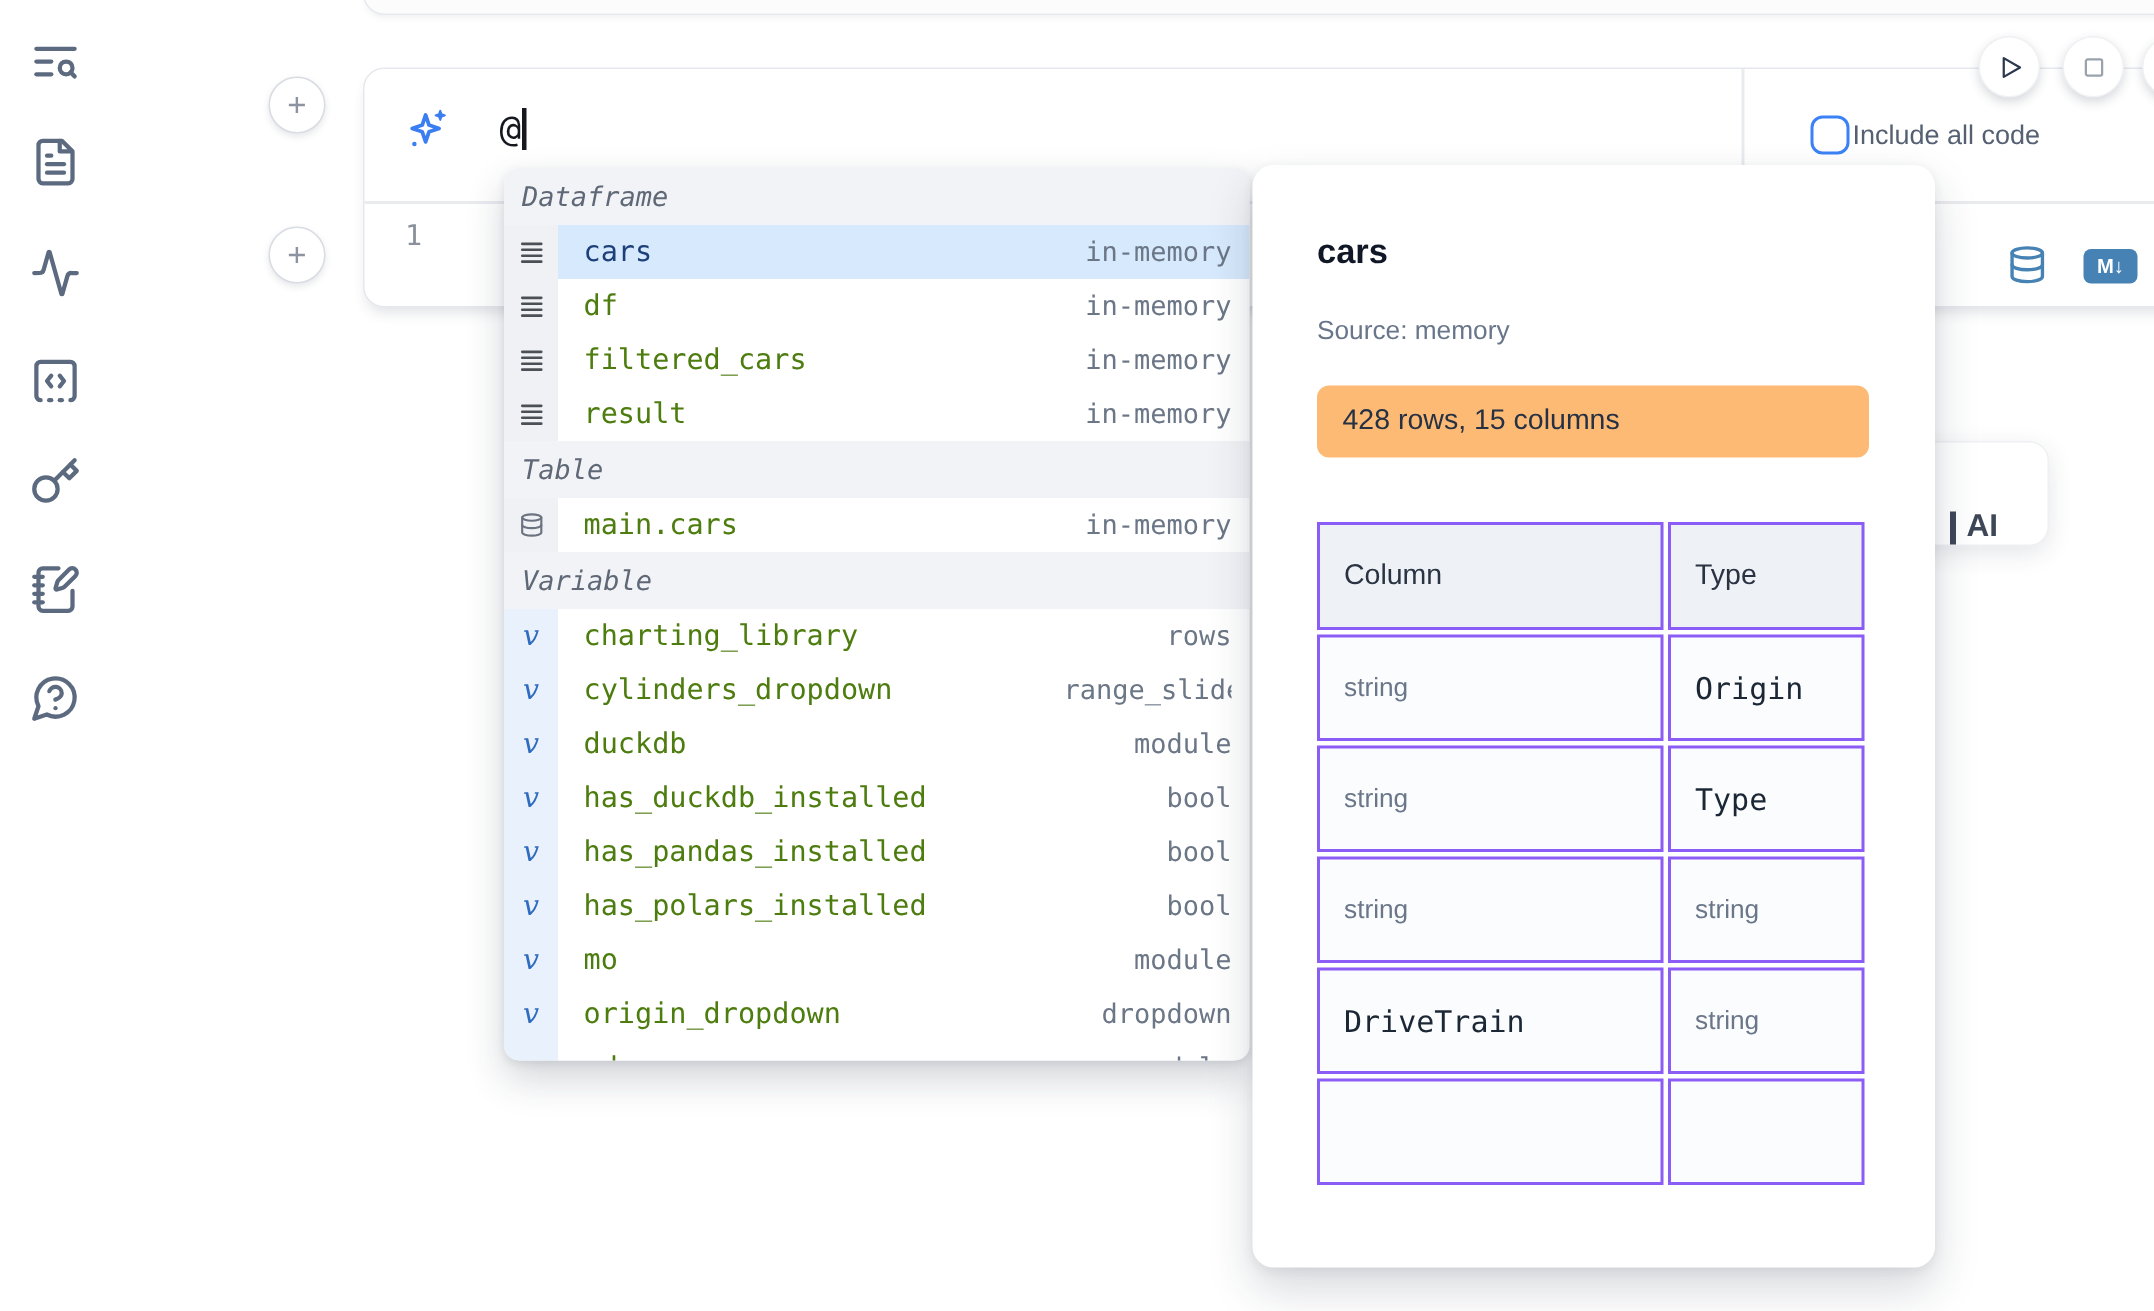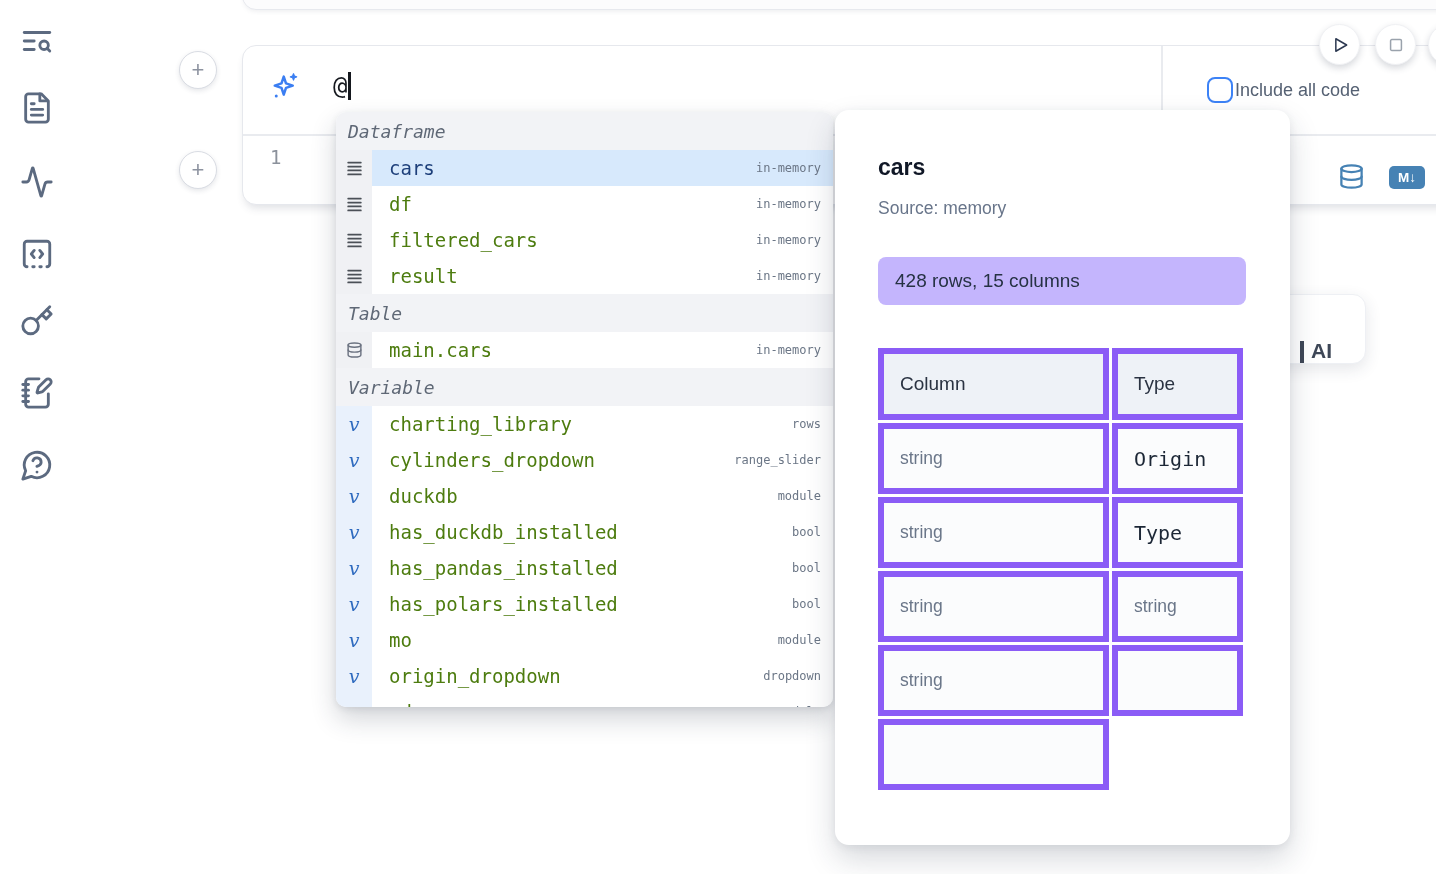--- a/index.html
+++ b/index.html
@@ -78,38 +78,38 @@
   .ico-gray { background:#f0f1f4; color:#4b5057; }
   .ico-blue { background:#e9f1fc; }
   .v-glyph { font-family:"DejaVu Serif",serif; font-style:italic; font-size:19px;
     color:#2f6bbf; }
   .ac-main { flex:1; display:flex; align-items:center; padding:0 12px 0 17px;
     overflow:hidden; background:#fff; }
   .ac-row.selected .ac-main { background:#d7e9fc; }
   .ac-name { font-size:19px; color:#4d7c0f; white-space:nowrap; }
   .ac-row.selected .ac-name { color:#1d3f7a; }
   .ac-type { margin-left:auto; width:112px; flex:0 0 112px; text-align:right;
-    font-size:12px; color:#6b7686; white-space:nowrap; overflow:hidden; }
+    font-size:18px; color:#6b7686; white-space:nowrap; overflow:hidden; }
   .rows-ico svg { width:19px; height:19px; }
   .tbl-ico svg { width:17px; height:18px; color:#6b7280; }
 
   
   .panel { position:absolute; left:835px; top:110px; width:455px; height:735px;
     background:#fff; border-radius:14px; z-index:30;
     box-shadow:0 14px 30px rgba(35,45,65,.18), 0 2px 8px rgba(35,45,65,.08); }
   .panel-title { position:absolute; left:43px; top:44px; font-size:23px; font-weight:bold;
     color:#101726; }
-  .panel-source { position:absolute; left:43px; top:88px; font-size:17.5px; color:#68758a; }
+  .panel-source { position:absolute; left:43px; top:100px; font-size:17.5px; color:#68758a; }
   .stat-box { position:absolute; left:43px; top:147px; width:368px; height:48px;
-    background:#c4b5fd; border-radius:8px; display:flex; align-items:center;
+    background:#fdba74; border-radius:8px; display:flex; align-items:center;
     padding-left:17px; font-size:19px; color:#263244; }
   .schema-wrap { position:absolute; left:43px; top:238px; width:368px; height:462px;
     overflow:hidden; }
   .schema { display:grid; grid-template-columns:231px 131px; gap:3px; }
-  .sc-cell { border:6px solid #8b5cf6; display:flex; align-items:center;
+  .sc-cell { border:2px solid #8b5cf6; display:flex; align-items:center;
     padding-left:16px; background:#fbfcfd; }
   .sc-head { height:72px; background:#eef2f7; font-size:19px; color:#2a3342; }
   .sc-name { height:71px; font-family:"DejaVu Sans Mono",monospace; font-size:20px;
     color:#1c2736; }
   .sc-type { height:71px; font-size:17.5px; color:#6a7689; }
 </style>
 </head>
 <body>
 
 <div class="screen">
@@ -401,20 +401,21 @@
         <div class="sc-cell sc-type">string</div>
 
         <div class="sc-cell sc-name">Origin</div>
         <div class="sc-cell sc-type">string</div>
 
         <div class="sc-cell sc-name">Type</div>
         <div class="sc-cell sc-type">string</div>
 
         <div class="sc-cell sc-type">string</div>
 
+        <div class="sc-cell sc-name">DriveTrain</div>
         <div class="sc-cell sc-type">string</div>
 
         <div class="sc-cell sc-name"></div>
         <div class="sc-cell sc-type"></div>
       </div>
     </div>
   </aside>
 
 </div>
 

